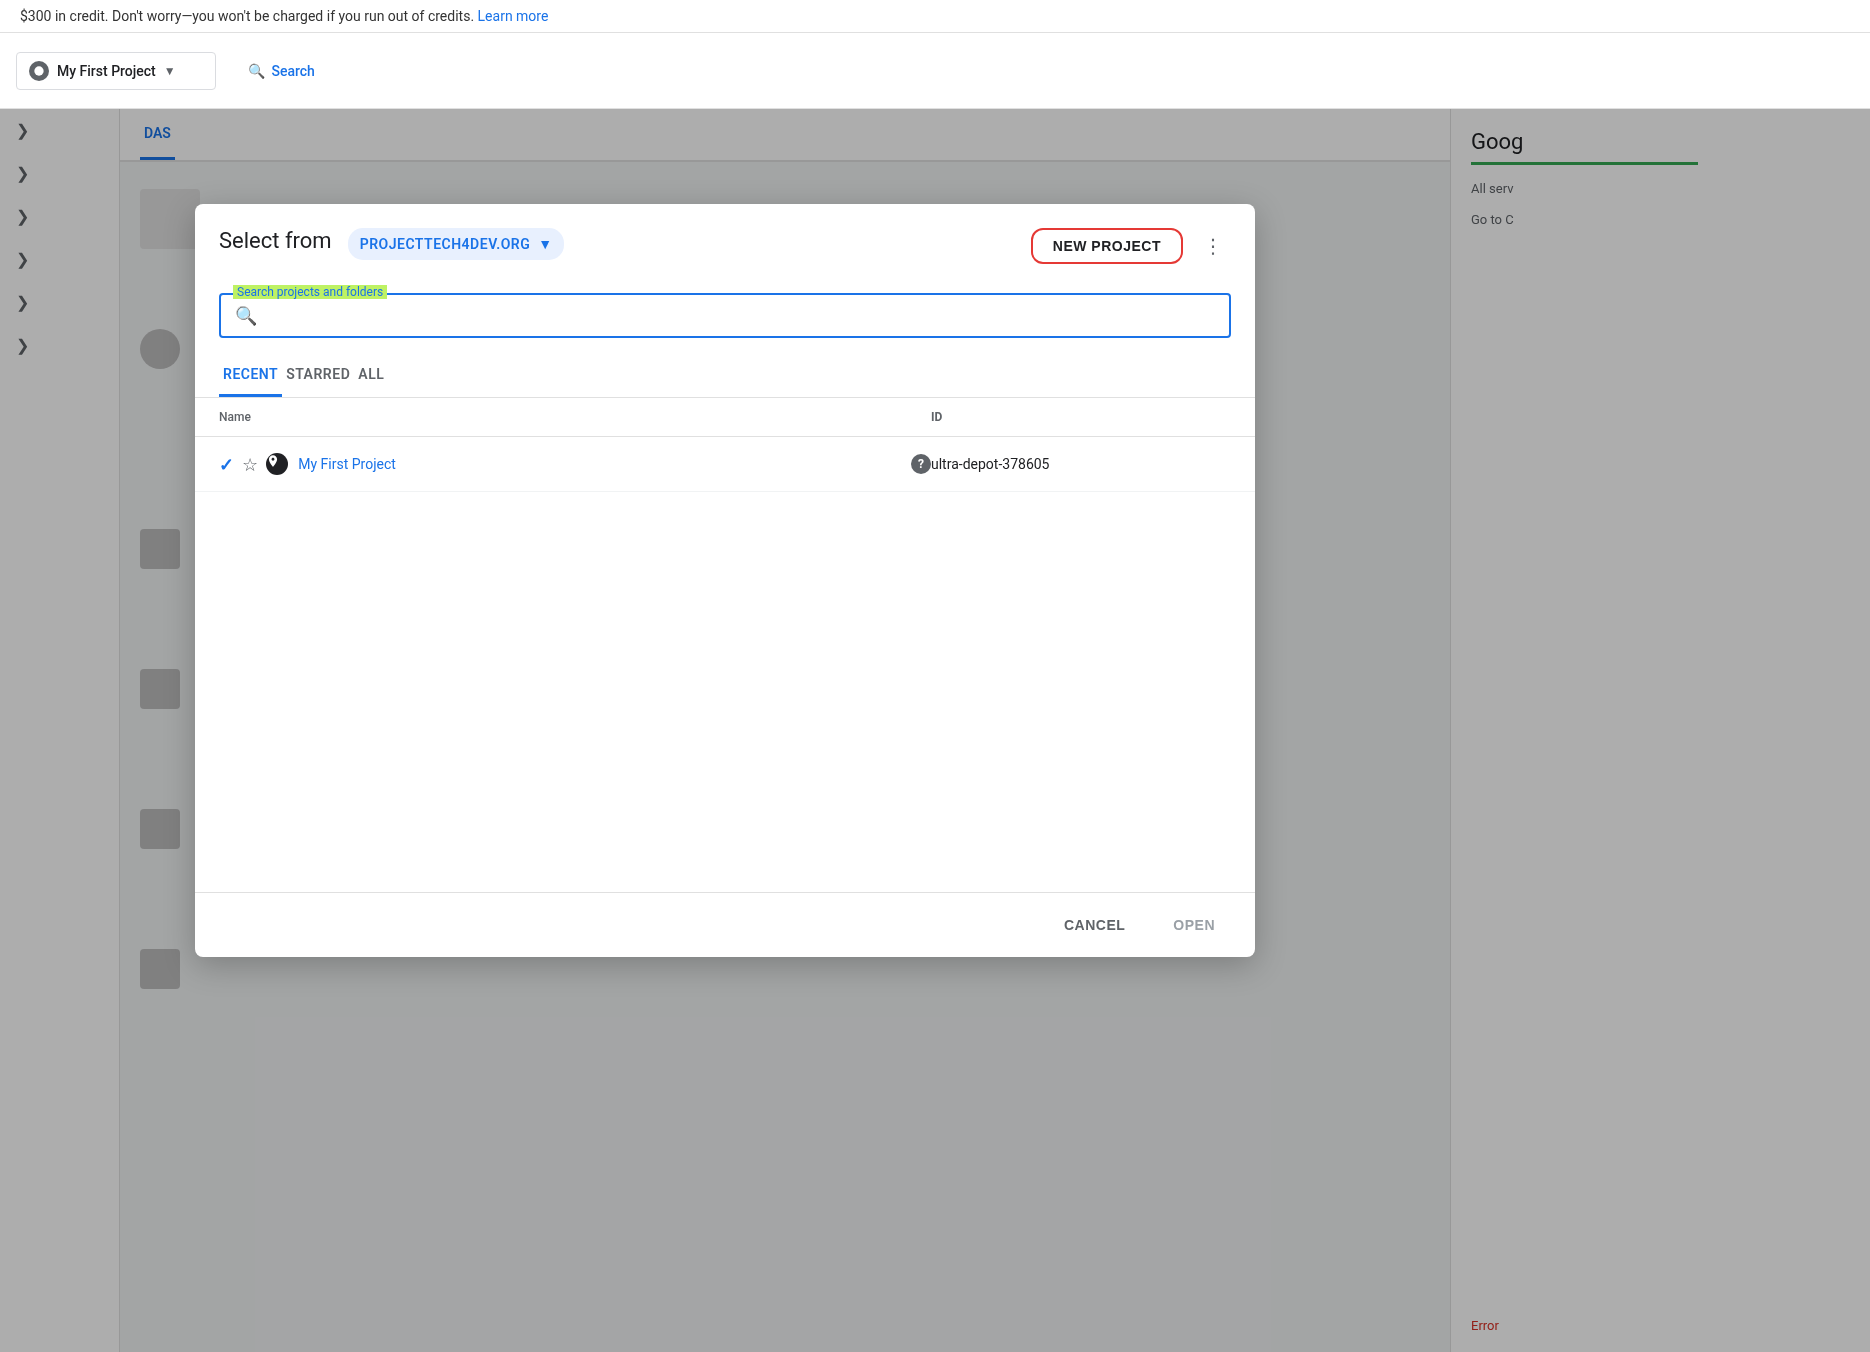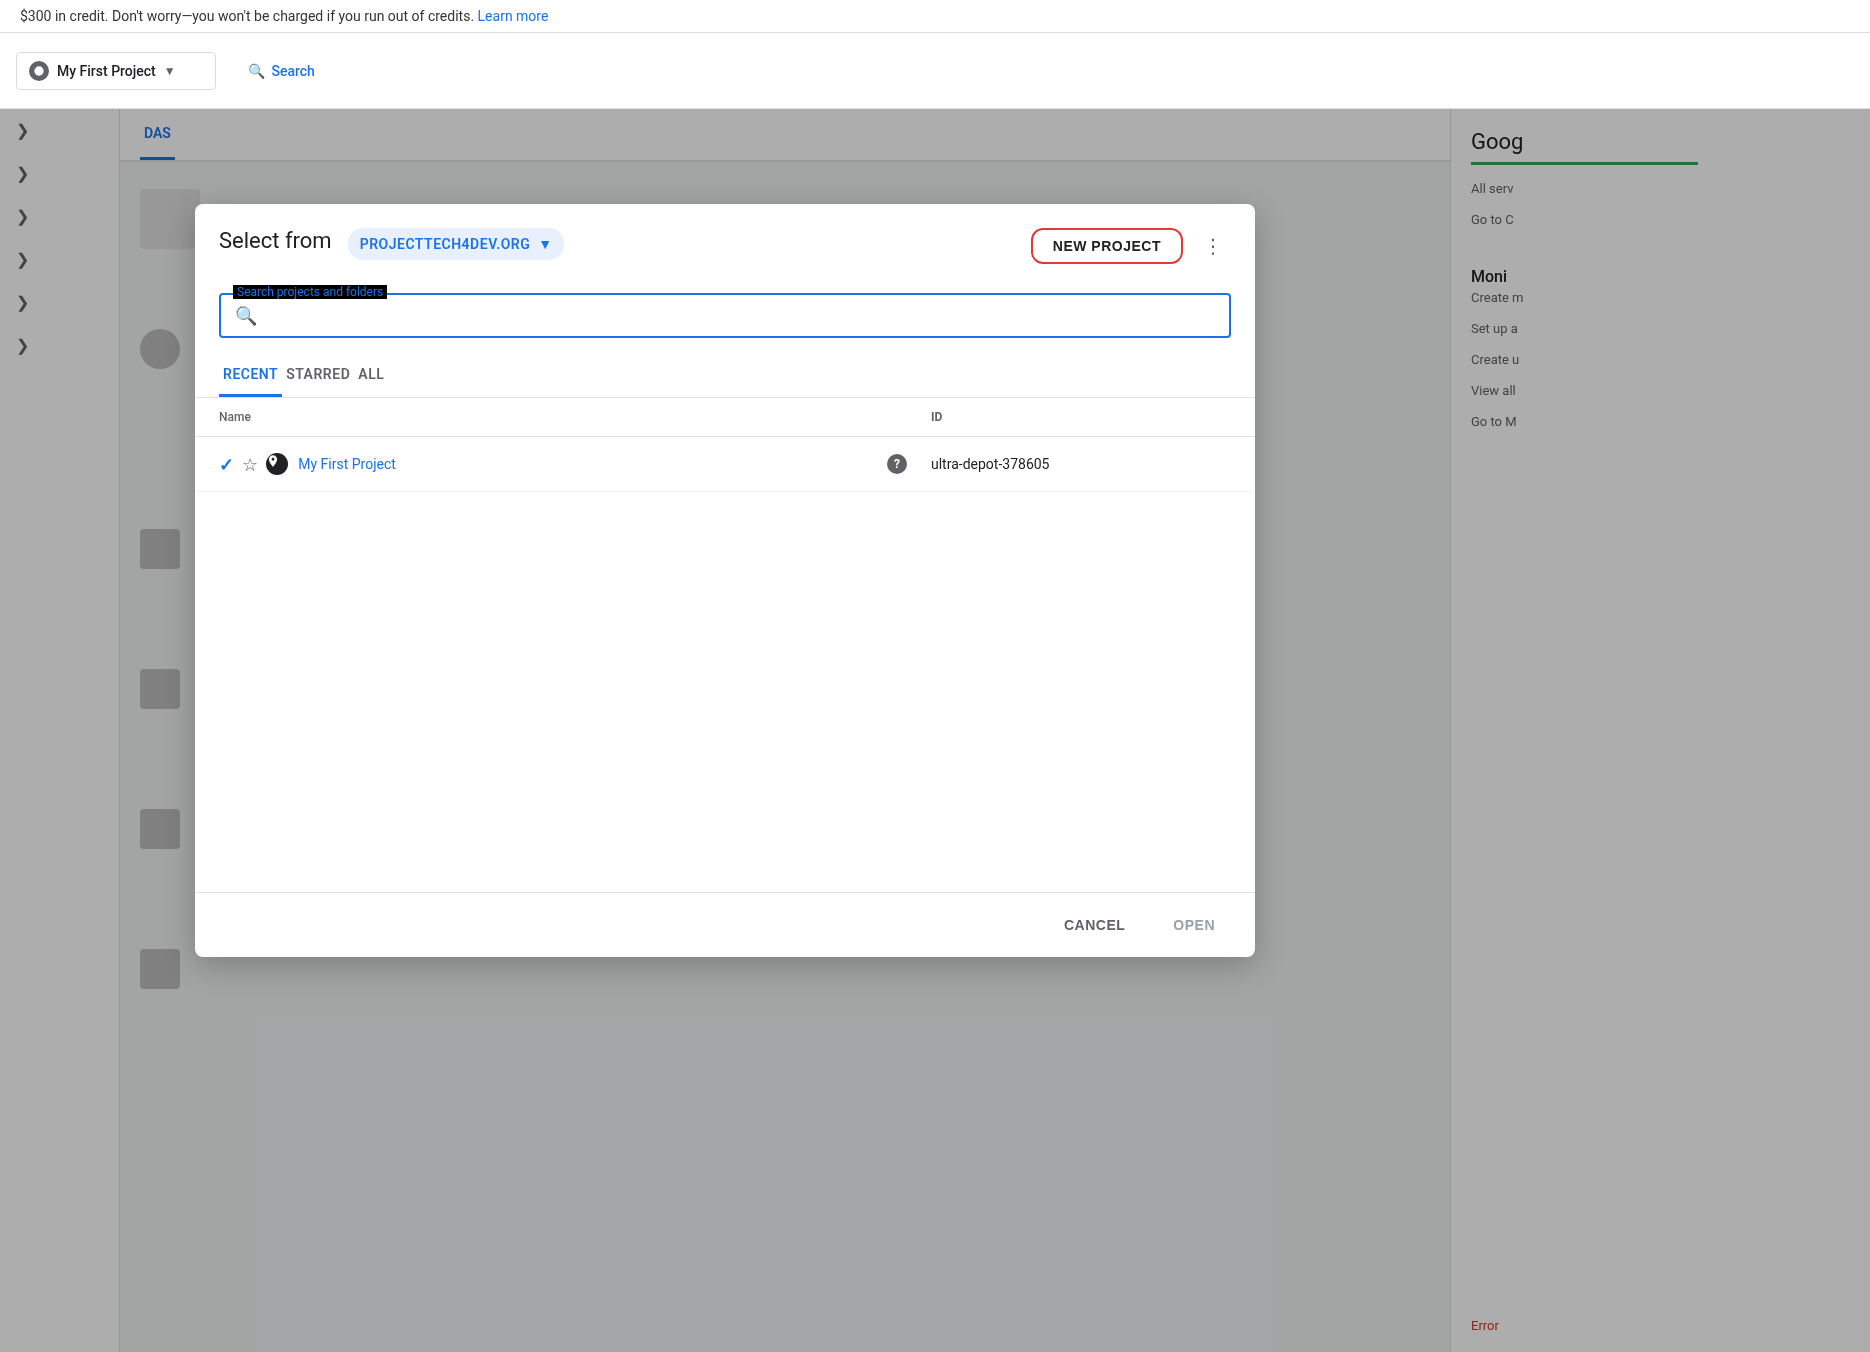--- a/index.html
+++ b/index.html
@@ -176,21 +176,21 @@
     }
     .search-field-wrapper {
       border: 2px solid #1a73e8;
       border-radius: 4px;
       position: relative;
     }
     .search-field-label {
       position: absolute;
       top: -10px;
       left: 12px;
-      background: #000000;
+      background: #bef264;
       padding: 0 4px;
       font-size: 12px;
       color: #1a73e8;
     }
     .search-field-inner {
       display: flex;
       align-items: center;
       padding: 10px 14px;
       gap: 10px;
     }
@@ -289,21 +289,20 @@
       color: #fff;
       font-size: 12px;
       font-weight: bold;
       margin-left: 8px;
       cursor: pointer;
     }
     .row-id {
       width: 300px;
       font-size: 14px;
       color: #202124;
-      margin-left: 24px;
     }
 
     
     .table-empty {
       height: 400px;
     }
 
     
     .modal-footer {
       display: flex;
@@ -430,28 +429,20 @@
       <div style="position: absolute; left: 20px; top: 560px; width: 40px; height: 40px; background: #bdbdbd; border-radius: 4px;"></div>
       <div style="position: absolute; left: 20px; top: 700px; width: 40px; height: 40px; background: #bdbdbd; border-radius: 4px;"></div>
       <div style="position: absolute; left: 20px; top: 840px; width: 40px; height: 40px; background: #bdbdbd; border-radius: 4px;"></div>
     </div>
 
     <div style="position: absolute; right: 0; top: 0; width: 420px; height: 100%; background: #fff; padding: 20px; border-left: 1px solid #e0e0e0;">
       <div style="font-size: 22px; font-weight: 400; color: #202124; margin-bottom: 8px;">Goog</div>
       <div class="green-bar"></div>
       <p class="right-subtext">All serv</p>
       <p class="right-subtext">Go to C</p>
-      <div style="margin-top: 40px;">
-        <div class="right-text-bold">Moni</div>
-        <p class="right-subtext">Create m</p>
-        <p class="right-subtext">Set up a</p>
-        <p class="right-subtext">Create u</p>
-        <p class="right-subtext">View all</p>
-        <p class="right-subtext">Go to M</p>
-      </div>
       <div style="position: absolute; bottom: 20px; left: 20px; color: #d93025; font-size: 13px;">Error</div>
     </div>
   </div>
 
   <div class="overlay"></div>
 
   <div class="modal">
 
     <div class="modal-header">
       <span class="modal-title">Select from</span>

